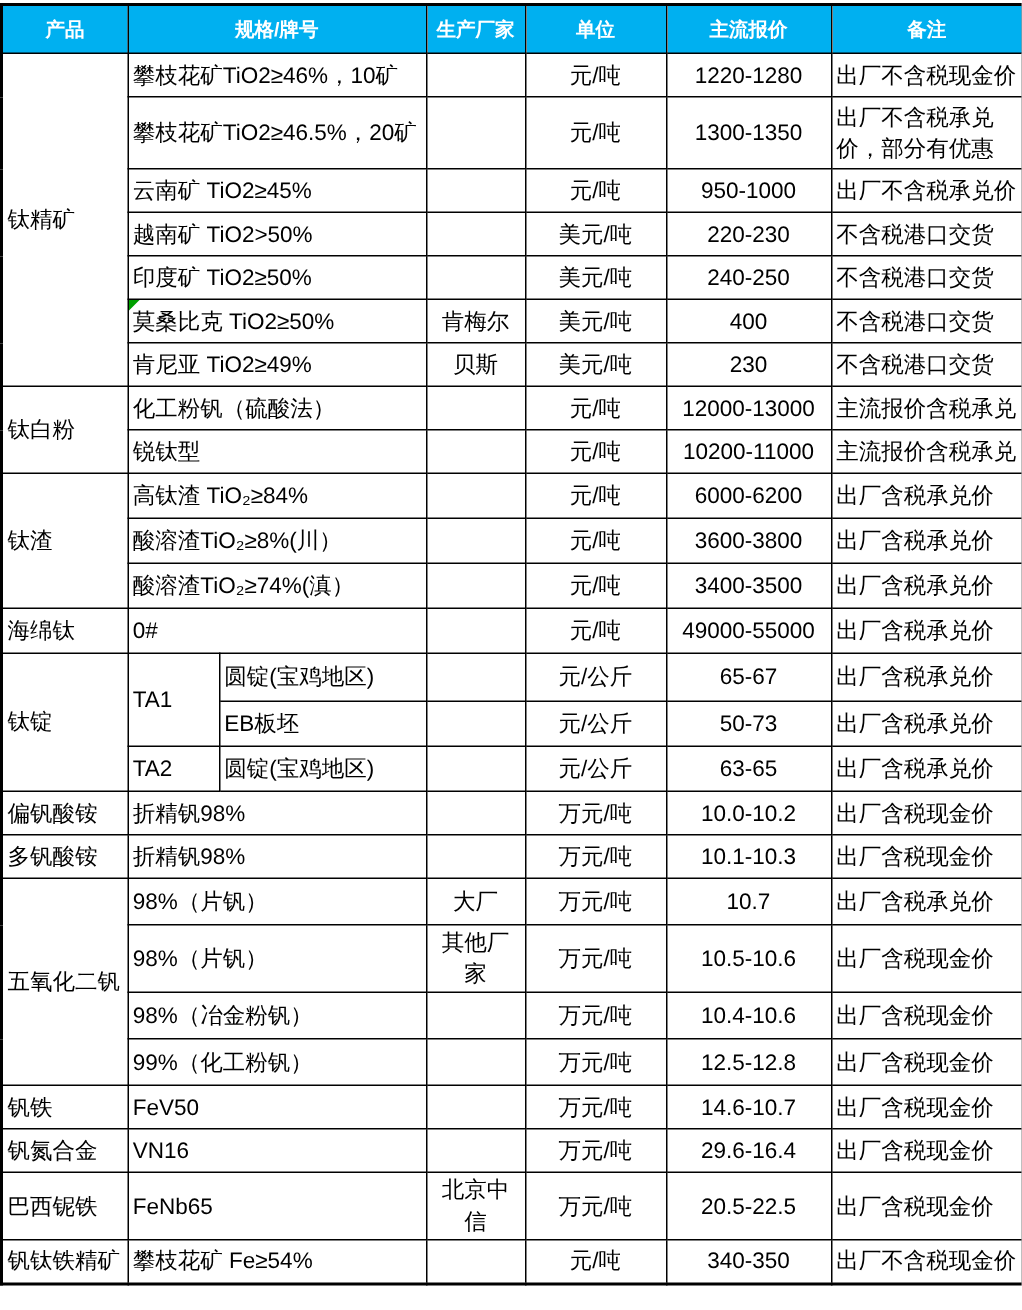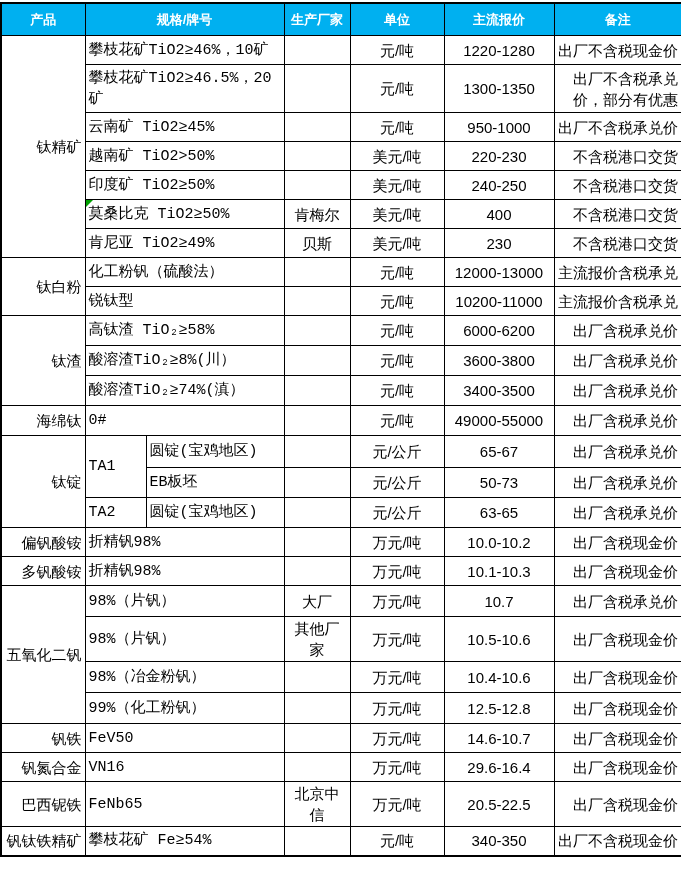--- a/index.html
+++ b/index.html
@@ -33,24 +33,24 @@
     font-size:15px;
     line-height:21px;
     vertical-align:middle;
     padding:1px 3px;
   }
   tbody tr{height:29px;}
   tbody tr.h48{height:48px;}
   tbody tr.h30{height:30px;}
   tbody tr.h31{height:31px;}
   tbody tr.h32{height:32px;}
-  .c-prod{text-align:right;}
-  .c-spec,.c-speca,.c-specb{text-align:left;position:relative;font-family:Liberation Mono, monospace;}
+  .c-prod{text-align:left;}
+  .c-spec,.c-speca,.c-specb{text-align:left;position:relative;}
   .c-mfr,.c-unit,.c-price{text-align:center;}
-  .c-note{text-align:right;}
+  .c-note{text-align:left;}
   .marker{
     position:absolute;left:0;top:0;width:0;height:0;
     border-top:7px solid var(--marker-green,#00A000);
     border-right:7px solid transparent;
   }
 </style>
 </head>
 <body>
 
 <table class="price-table">
@@ -137,21 +137,21 @@
     </tr>
     <tr>
       <td class="c-spec" colspan="2">锐钛型</td>
       <td class="c-mfr"></td>
       <td class="c-unit">元/吨</td>
       <td class="c-price">10200-11000</td>
       <td class="c-note">主流报价含税承兑</td>
     </tr>
     <tr class="h30">
       <td class="c-prod" rowspan="3">钛渣</td>
-      <td class="c-spec" colspan="2">高钛渣 TiO₂≥58%</td>
+      <td class="c-spec" colspan="2">高钛渣 TiO₂≥84%</td>
       <td class="c-mfr"></td>
       <td class="c-unit">元/吨</td>
       <td class="c-price">6000-6200</td>
       <td class="c-note">出厂含税承兑价</td>
     </tr>
     <tr class="h30">
       <td class="c-spec" colspan="2">酸溶渣TiO₂≥8%(川）</td>
       <td class="c-mfr"></td>
       <td class="c-unit">元/吨</td>
       <td class="c-price">3600-3800</td>

